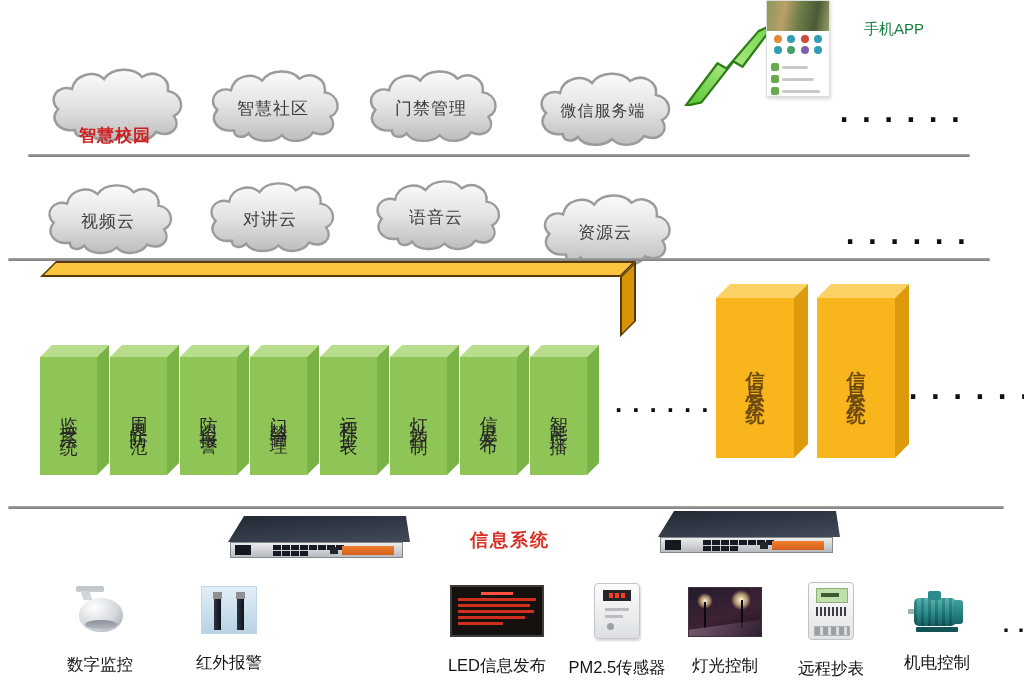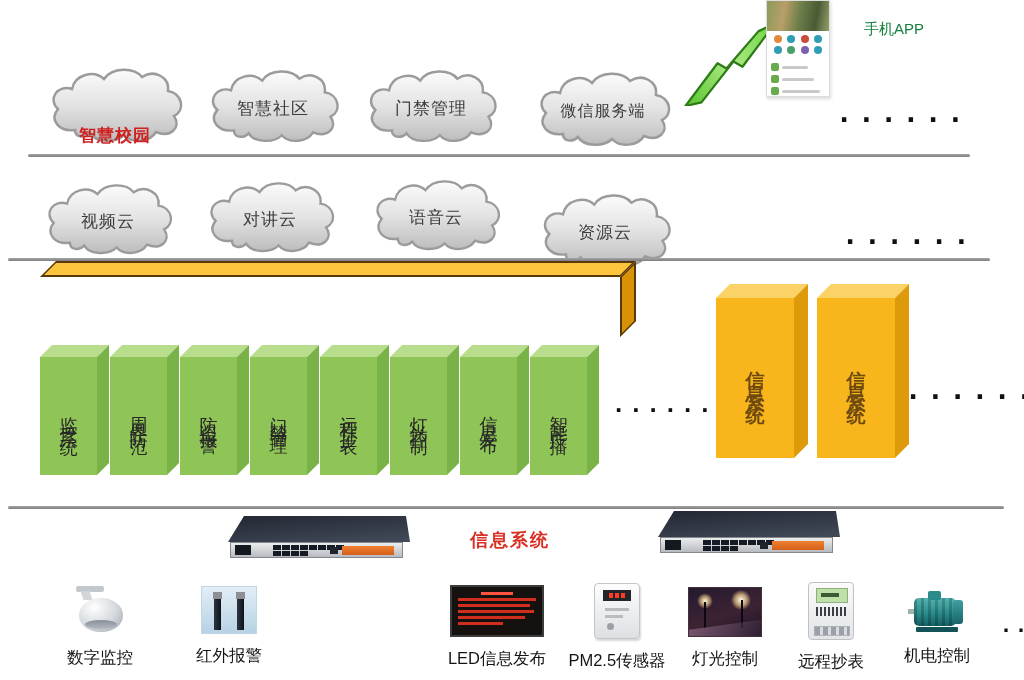--- a/index.html
+++ b/index.html
@@ -71,21 +71,21 @@
   .switch .swfront{position:absolute;left:2px;bottom:0;width:95%;height:16px;
                  background:linear-gradient(#eceded,#b7babf);border:1px solid #84878c;box-sizing:border-box;}
   .switch .psu{position:absolute;left:4px;top:2px;width:16px;height:10px;background:#14181f;}
   .switch .ports{position:absolute;left:42px;top:2px;width:74px;height:11px;display:flex;flex-wrap:wrap;gap:1px;}
   .switch .ports i{width:8px;height:5px;background:#151a24;}
   .switch .slot{position:absolute;right:8px;top:3px;width:52px;height:9px;background:linear-gradient(#f08030,#d3601a);}
   .switch .mod{position:absolute;right:64px;top:4px;width:8px;height:7px;background:#20242c;}
 
   
   .device{position:absolute;width:110px;display:flex;flex-direction:column;align-items:center;}
-  .dev-label{margin-top:11px;font-size:16.5px;color:#141414;white-space:nowrap;}
+  .dev-label{margin-top:18px;font-size:16.5px;color:#141414;white-space:nowrap;}
   .dev-icon{position:relative;}
 
   .ic-cam{width:56px;height:52px;}
   .ic-cam .arm{position:absolute;left:4px;top:2px;width:28px;height:6px;background:#c3c8cd;border-radius:2px;}
   .ic-cam .neck{position:absolute;left:10px;top:7px;width:9px;height:9px;background:#d3d6d9;transform:skewX(18deg);}
   .ic-cam .dome{position:absolute;left:7px;top:14px;width:44px;height:34px;border-radius:50% 50% 48% 48%;
                 background:radial-gradient(ellipse at 35% 28%,#ffffff 0%,#d4d8dc 55%,#9aa1a9 100%);}
   .ic-cam .dome:after{content:"";position:absolute;left:6px;right:6px;bottom:3px;height:9px;border-radius:50%;
                 background:linear-gradient(#878f98,#b4b9bf);}
 

